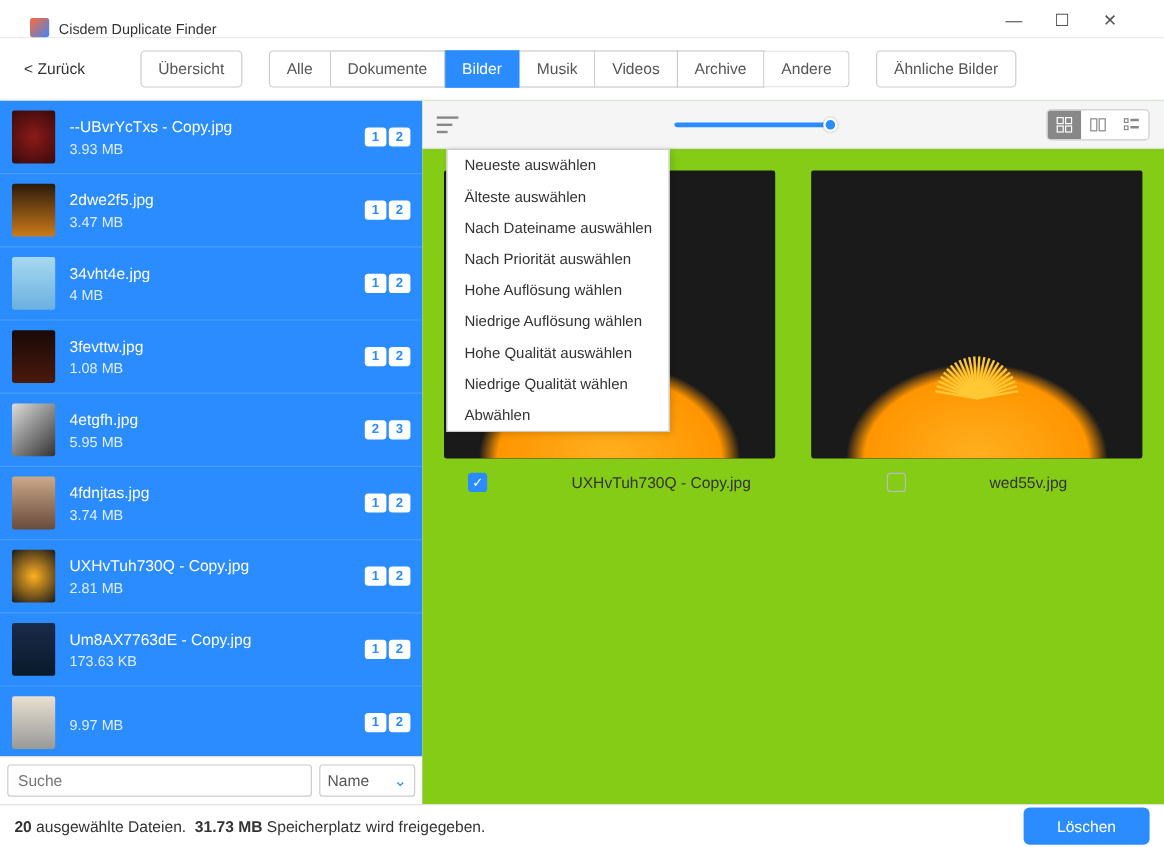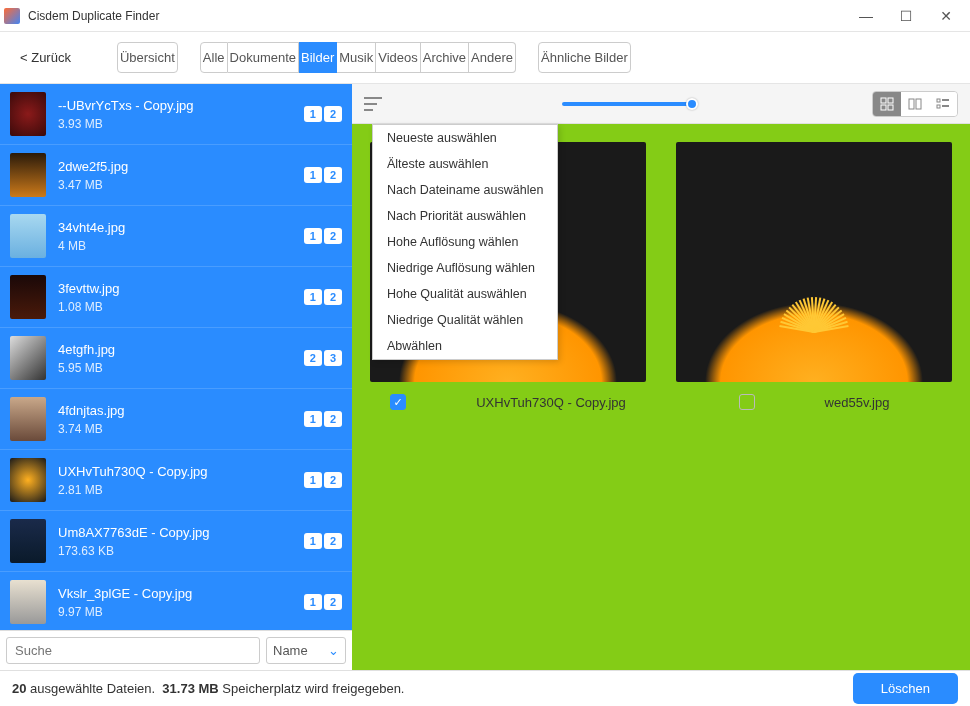--- a/index.html
+++ b/index.html
@@ -1,29 +1,29 @@
 <!DOCTYPE html>
 <html><head>
 <meta charset="utf-8">
 <style>
 * { box-sizing: border-box; margin: 0; padding: 0; font-family: -apple-system, "Segoe UI", Arial, sans-serif; }
 body { width: 970px; height: 706px; background: #fff; overflow: hidden; font-size: 13px; color: #333; }
 
 
-.titlebar { height: 32px; display: flex; align-items: center; padding: 0 4px; background: #fff; border-bottom: 1px solid #e5e5e5; }
+.titlebar { height: 32px; display: flex; align-items: flex-end; padding: 0 25px; background: #fff; border-bottom: 1px solid #e5e5e5; }
 .app-icon { width: 16px; height: 16px; margin-right: 8px; background: linear-gradient(135deg, #ff6b35, #4285f4); border-radius: 2px; }
 .titlebar-title { flex: 1; font-size: 12px; color: #333; }
 .win-controls { display: flex; gap: 0; }
 .win-btn { width: 40px; height: 28px; display: flex; align-items: center; justify-content: center; cursor: pointer; font-size: 14px; color: #555; }
 
 
 .toolbar { height: 52px; display: flex; align-items: center; padding: 0 10px; gap: 8px; background: #fff; border-bottom: 1px solid #e5e5e5; }
 .back-btn { font-size: 13px; padding: 6px 10px; cursor: pointer; color: #333; }
 .tab-group { display: flex; }
-.tab-btn { padding: 7px 2px; background: #fff; border: 1px solid #ccc; font-size: 13px; cursor: pointer; color: #555; border-radius: 0; }
+.tab-btn { padding: 7px 14px; background: #fff; border: 1px solid #ccc; font-size: 13px; cursor: pointer; color: #555; border-radius: 0; }
 .tab-btn + .tab-btn { border-left: none; }
 .tab-btn.first { border-radius: 4px 0 0 4px; }
 .tab-btn.last { border-radius: 0 4px 4px 0; }
 .tab-btn.standalone { border-radius: 4px; }
 .tab-btn.active { background: #2a8cff; color: #fff; border-color: #2a8cff; }
 
 
 .main { display: flex; height: calc(100% - 32px - 52px - 36px); }
 
 
@@ -207,21 +207,20 @@
             <div class="file-size">173.63 KB</div>
           </div>
           <div class="badges">
             <span class="badge">1</span>
             <span class="badge">2</span>
           </div>
         </div>
         <div class="file-item">
           <div class="thumb th-cut"></div>
           <div class="file-info">
-            <div class="file-name">Vkslr_3plGE - Copy.jpg</div>
             <div class="file-size">9.97 MB</div>
           </div>
           <div class="badges">
             <span class="badge">1</span>
             <span class="badge">2</span>
           </div>
         </div>
       </div>
     <div class="sidebar-bottom">
       <input class="search-inp" placeholder="Suche" style="">

